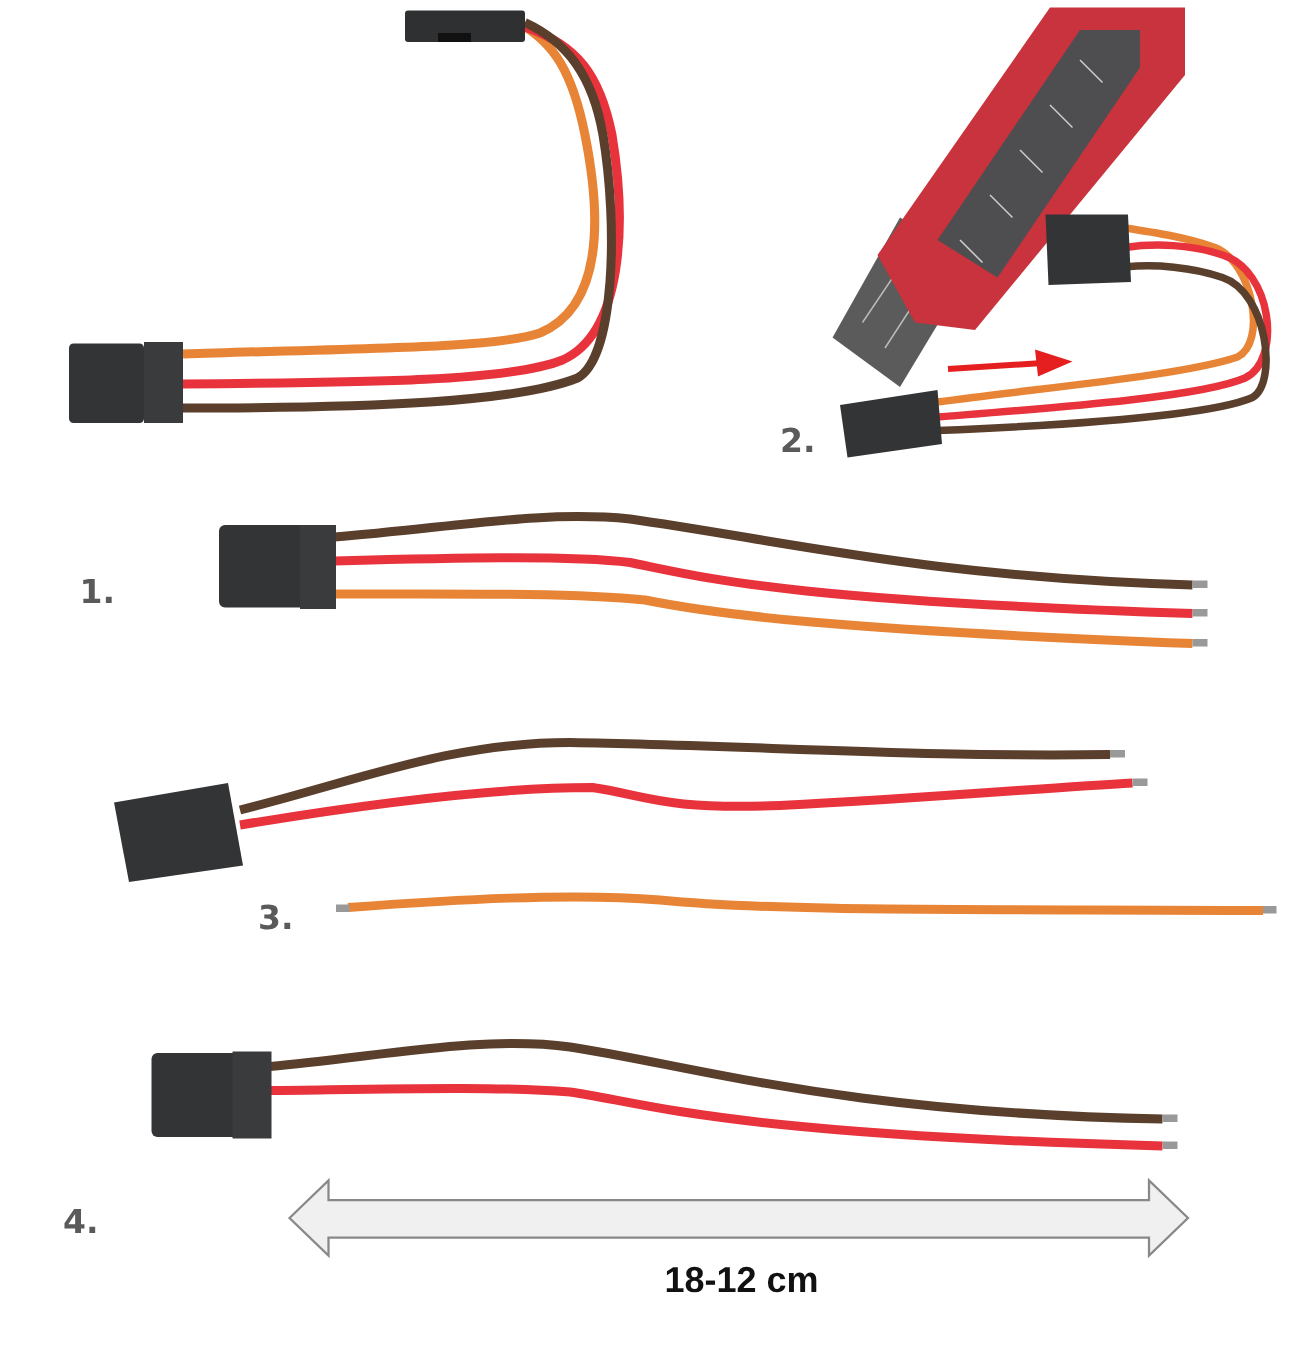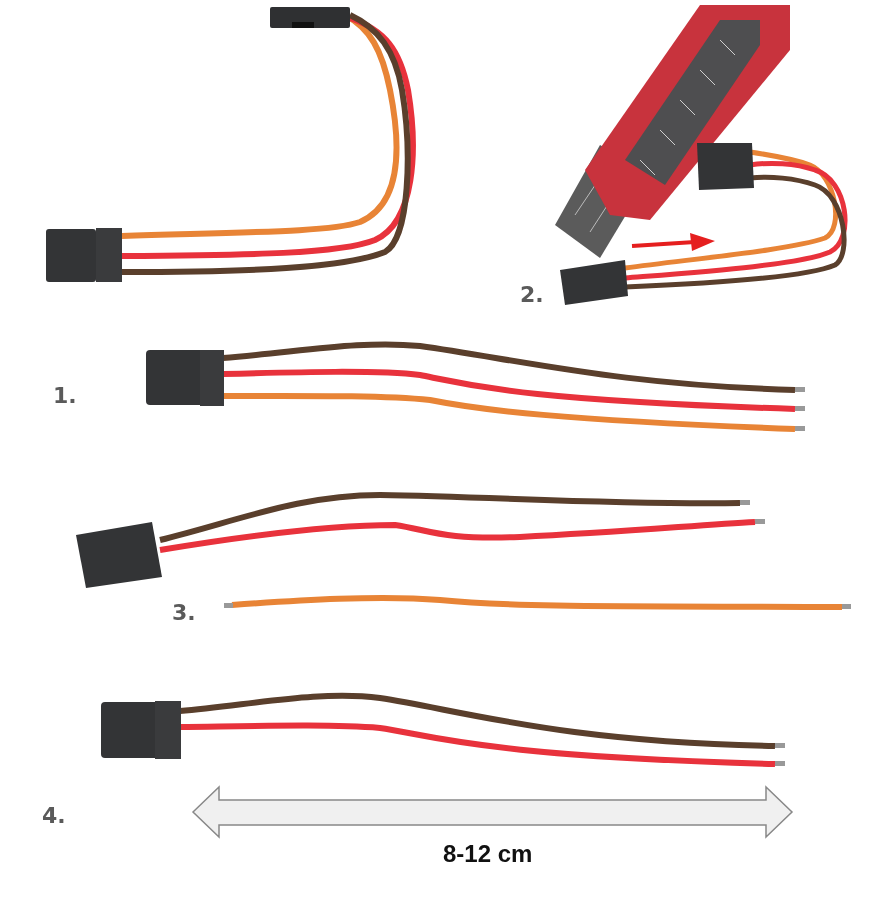--- a/index.html
+++ b/index.html
@@ -80,13 +80,13 @@
     <rect x="155" y="701" width="26" height="58" fill="#3a3b3d"></rect>
   </g>
 
   <polygon points="193,812 219,787 219,800 766,800 766,787 792,812 766,837 766,825 219,825 219,837" fill="#f0f0f0" stroke="#888888" stroke-width="1.5"></polygon>
 </svg>
 
 <span class="step-label" style="left:53px; top:383px;">1.</span>
 <span class="step-label" style="left:520px; top:282px;">2.</span>
 <span class="step-label" style="left:172px; top:600px;">3.</span>
 <span class="step-label" style="left:42px; top:803px;">4.</span>
-<span class="dim-label" style="left:443px; top:840px;">8-12 cm</span>
+<span class="dim-label" style="left:443px; top:840px;">18-12 cm</span>
 
 </body></html>

